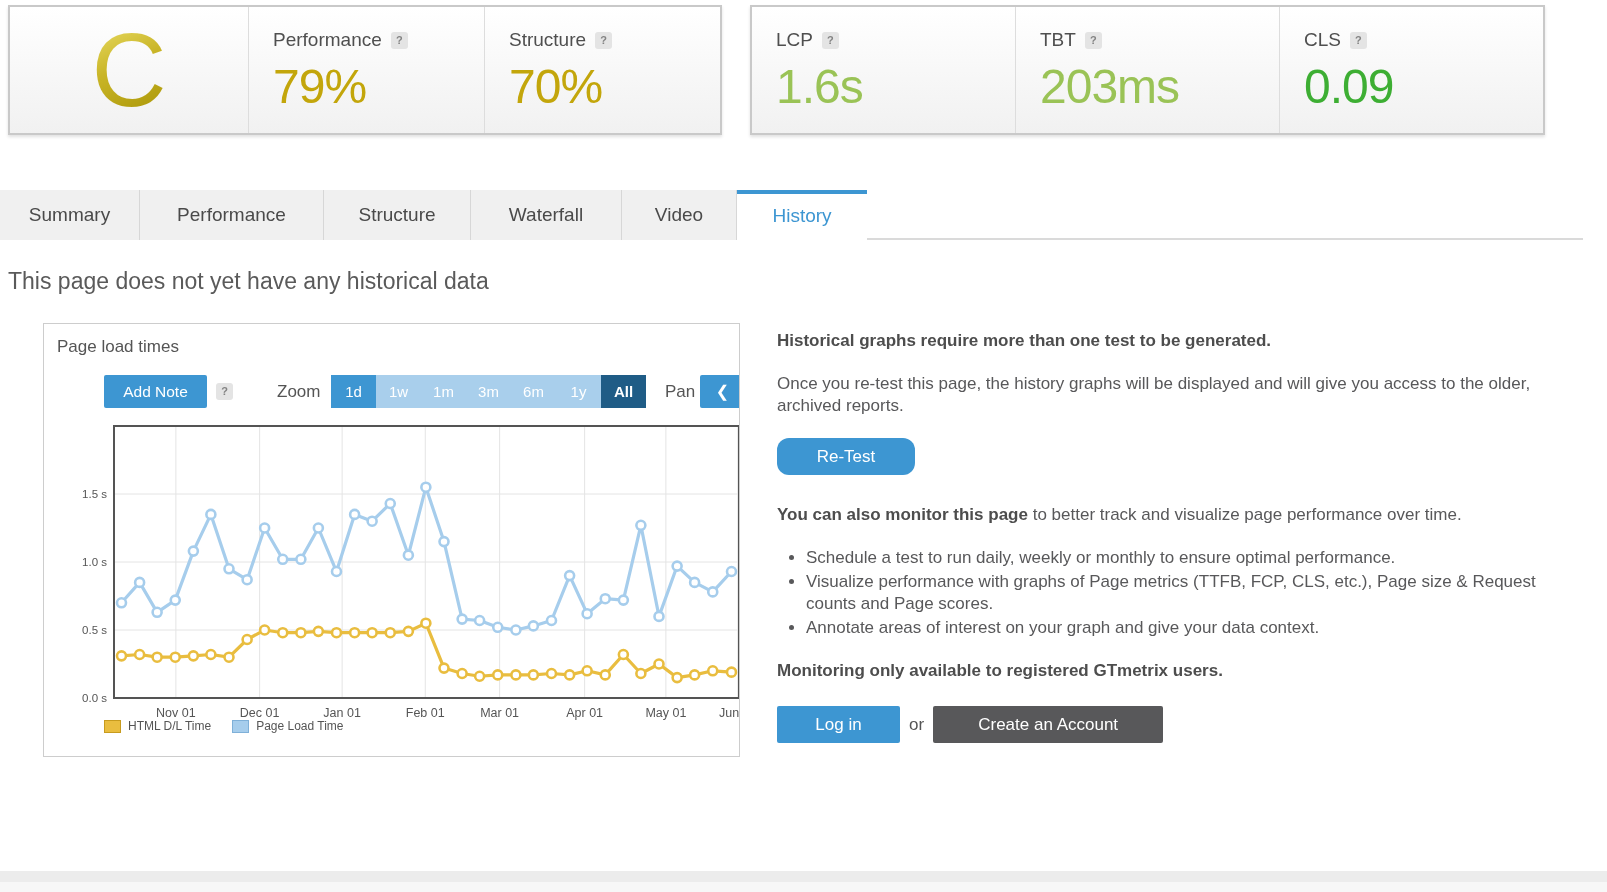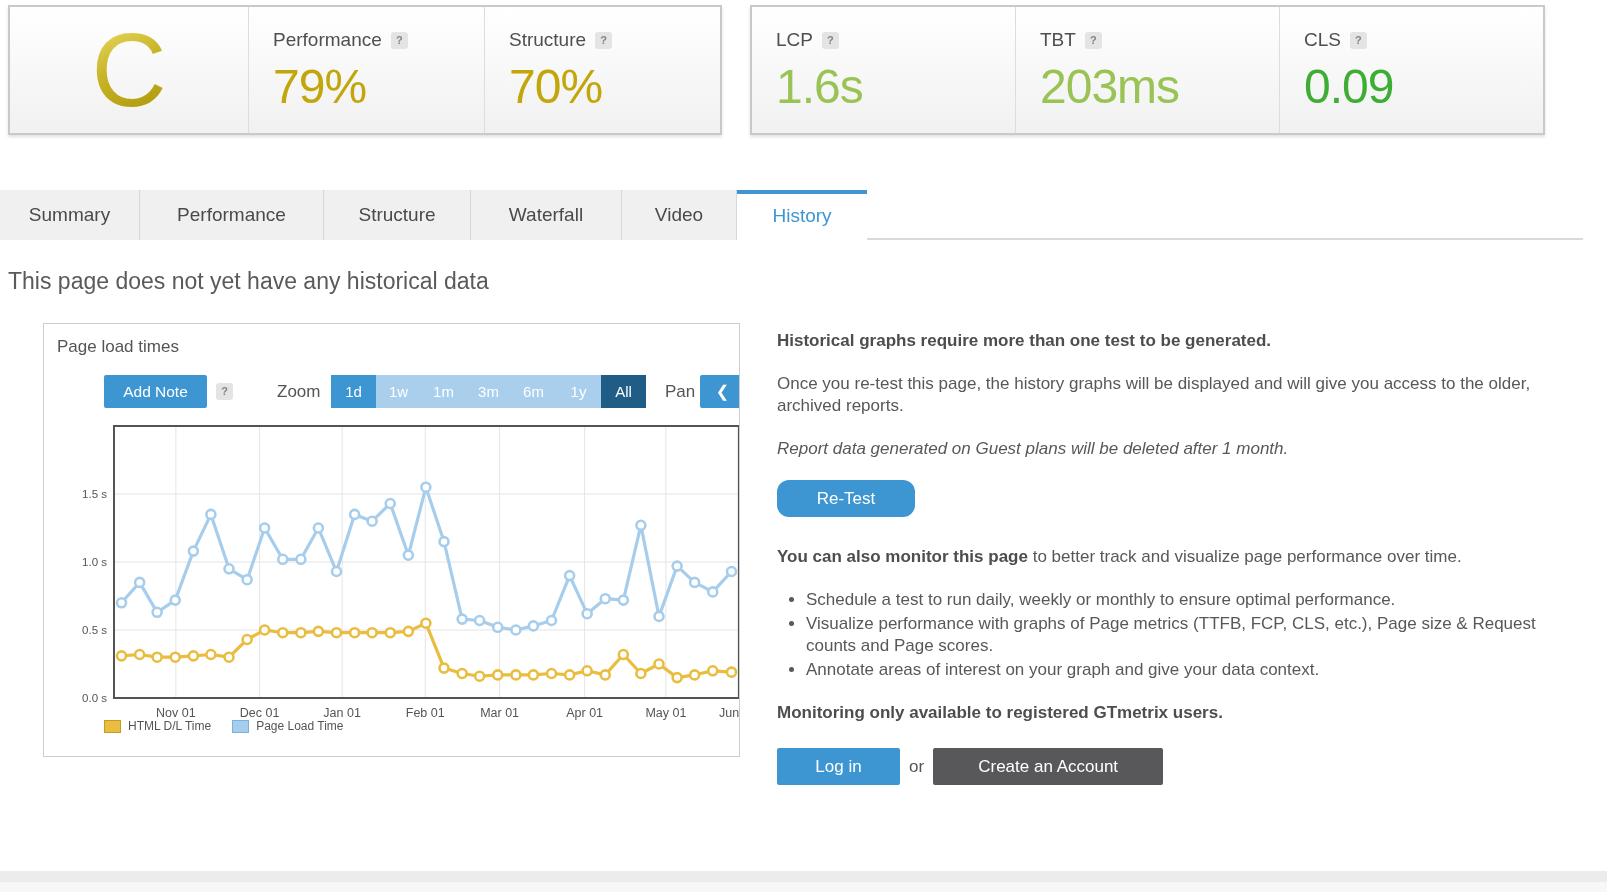--- a/index.html
+++ b/index.html
@@ -51,21 +51,21 @@
                  background:#3d96d2; font-size:15.5px; border-radius:2px; }
   .chart-help { position:absolute; left:172px; top:59px; }
   .zoom-label, .pan-label { position:absolute; top:58px; font-size:17px; color:#555; }
   .zoom-label { left:233px; }
   .pan-label  { left:621px; }
   .zoom-group { position:absolute; left:287px; top:51px; display:flex; }
   .zbtn { width:45px; height:33px; font-size:15px; color:#fff; display:flex;
           align-items:center; justify-content:center; cursor:pointer; }
   .zb-active { background:#3d96d2; }
   .zb-light  { background:#a9cfec; }
-  .zb-dark   { background:#1f5c86; }
+  .zb-dark   { background:#1f5c86;font-weight:bold; }
   .pan-btn { position:absolute; left:656px; top:51px; width:45px; height:33px;
              background:#3d96d2; font-size:16px; border-radius:2px 0 0 2px; }
   .chart-svg { position:absolute; left:8px; top:98px; }
   .tick { font-family:"Liberation Sans",sans-serif; font-size:11.5px; fill:#555; }
   .xtick { font-size:12.5px; }
   .legend { position:absolute; left:60px; top:395px; display:flex; align-items:center; gap:7px; }
   .legend-item { display:flex; align-items:center; gap:7px; margin-right:14px; }
   .legend-swatch { width:17px; height:13px; border:1px solid rgba(0,0,0,.25); }
   .legend-label { font-size:12px; color:#555; }
 
@@ -274,21 +274,20 @@
     <div class="legend-item">
       <span class="legend-swatch" style="background: rgb(166, 205, 236); border-color: rgb(127, 176, 216);"></span>
       <span class="legend-label">Page Load Time</span>
     </div>
   </div>
 </div>
 
 <div class="info-col">
   <p class="b">Historical graphs require more than one test to be generated.</p>
   <p>Once you re-test this page, the history graphs will be displayed and will give you access to the older, archived reports.</p>
-  <p class="i" style="margin-bottom:20px">Report data generated on Guest plans will be deleted after 1 month.</p>
 
   <button class="btn retest-btn">Re-Test</button>
 
   <p><span class="b">You can also monitor this page</span><span> to better track and visualize page performance over time.</span></p>
 
   <ul>
     <li>Schedule a test to run daily, weekly or monthly to ensure optimal performance.</li>
     <li>Visualize performance with graphs of Page metrics (TTFB, FCP, CLS, etc.), Page size &amp; Request counts and Page scores.</li>
     <li>Annotate areas of interest on your graph and give your data context.</li>
   </ul>

